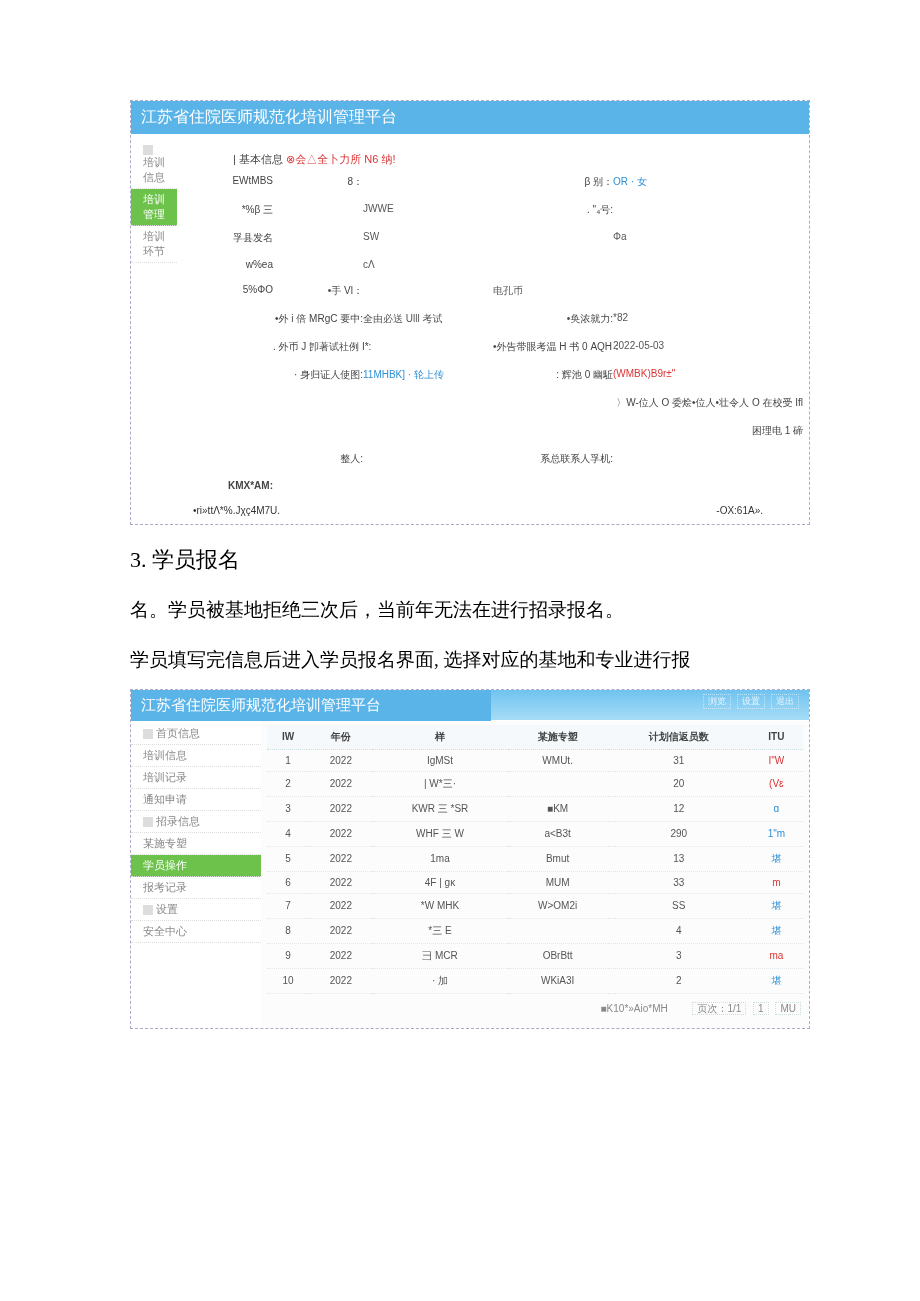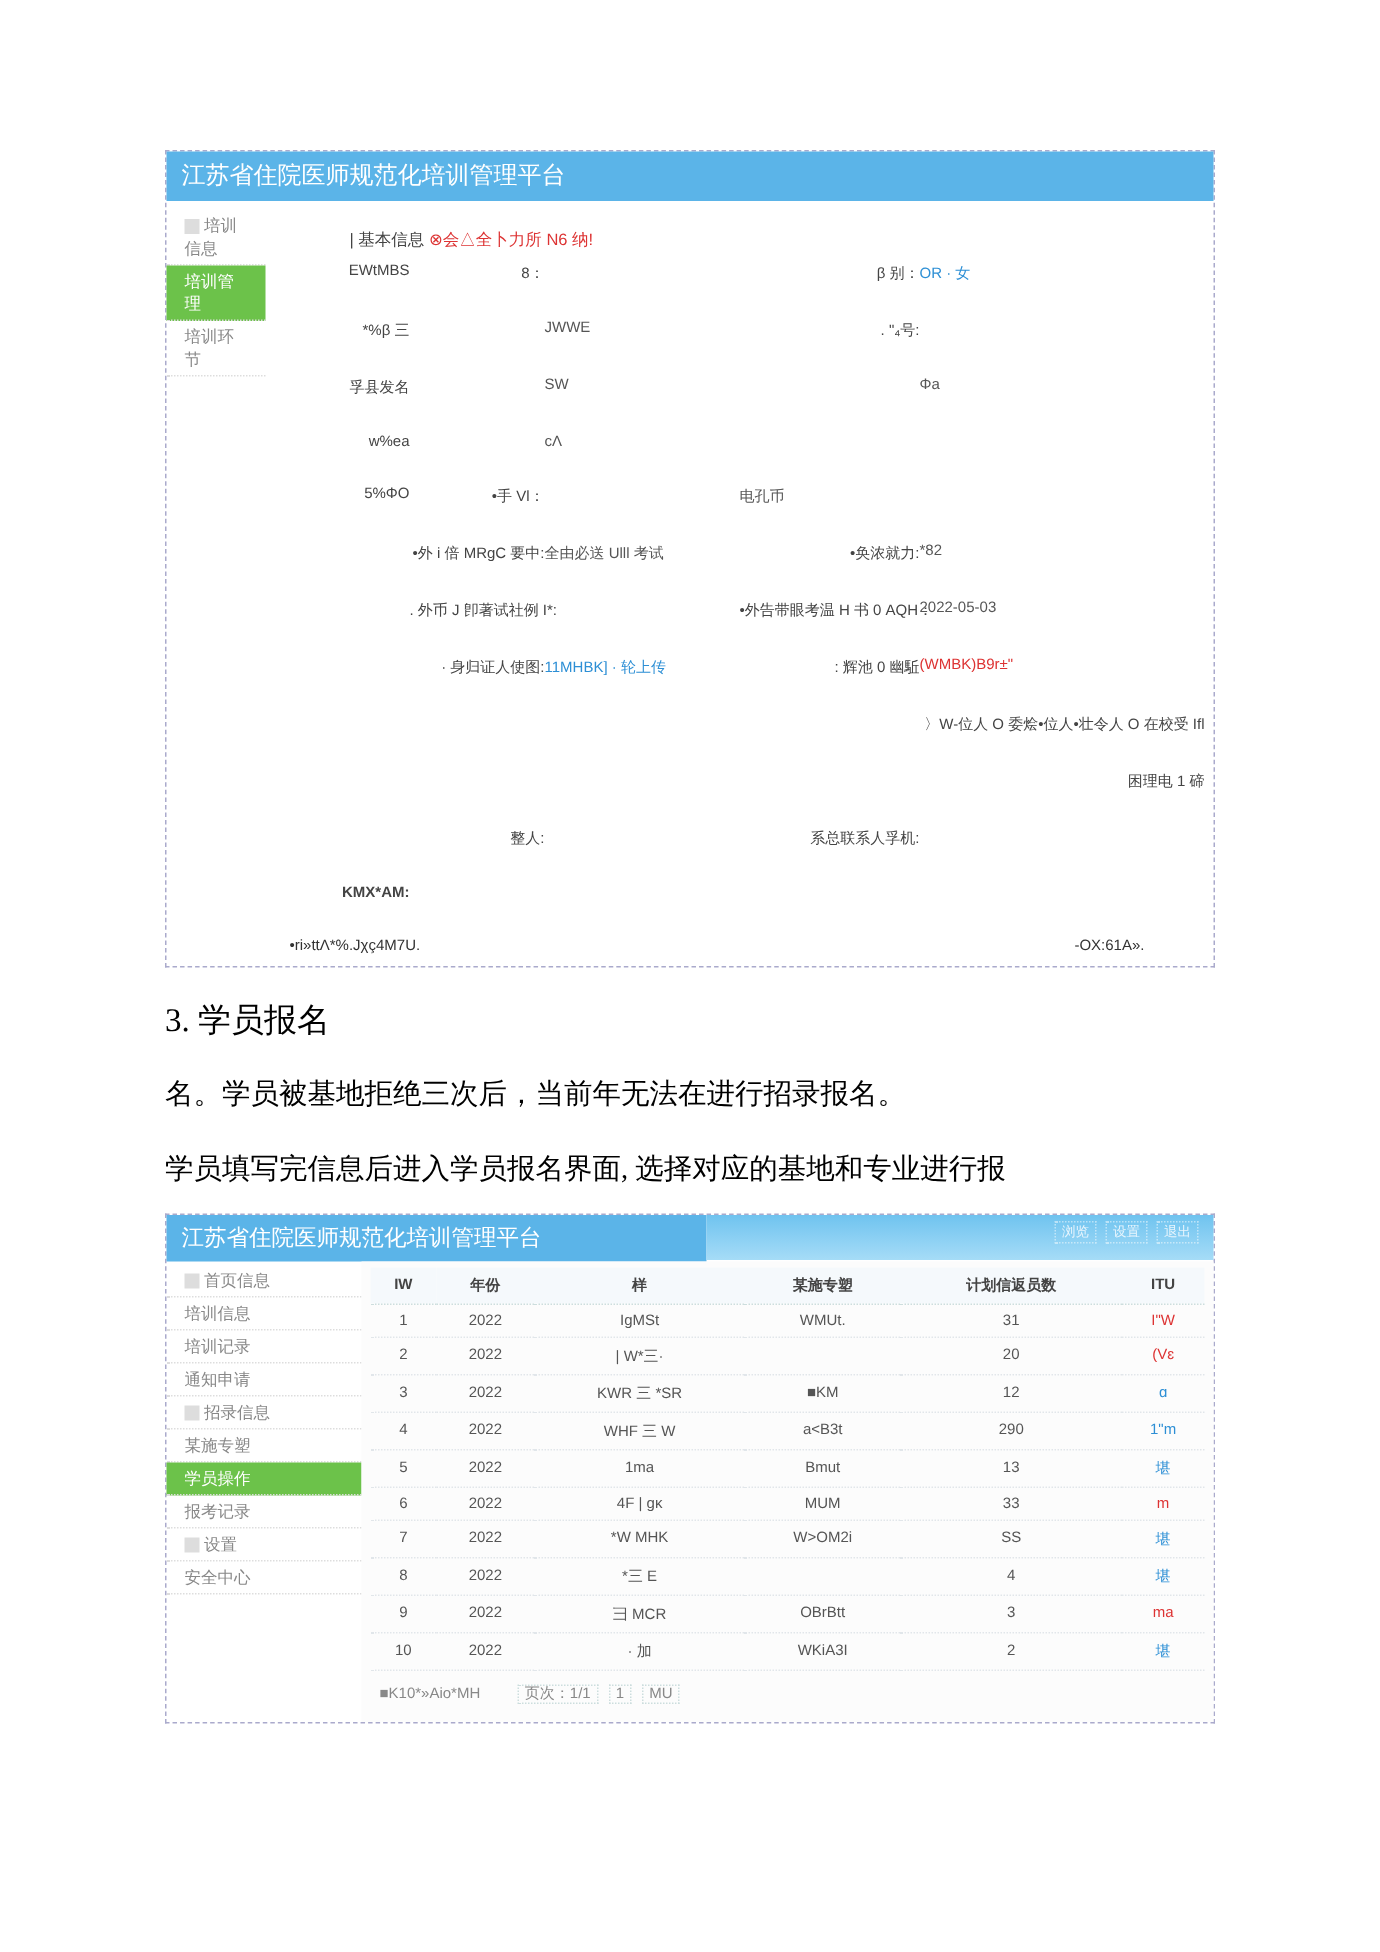--- a/index.html
+++ b/index.html
@@ -1,30 +1,30 @@
 <!DOCTYPE html>
 <html><head>
 <meta charset="utf-8">
 <style>
   * { box-sizing: border-box; margin: 0; padding: 0; }
   body { font-family: "Microsoft YaHei", sans-serif; background: #fff; width: 920px; font-size: 12px; }
-  .page { padding: 100px 110px 60px 110px; }
+  .page { padding: 100px 110px 60px 110px; margin-left: 20px; }
 
   
   .shot { border: 1px dashed #aac; margin-bottom: 20px; font-size: 11px; color: #333; }
   .banner1 { background: #5bb4e8; color: #fff; font-size: 16px; padding: 6px 10px; font-weight: 500; }
   .shot1-body { display: flex; }
   .s1-sidebar { width: 130px; padding-top: 6px; }
   .side-item { padding: 3px 12px; color: #888; font-size: 11px; border-bottom: 1px dotted #ddd; }
   .side-item .ic { display:inline-block; width:10px; height:10px; background:#ddd; margin-right:3px; vertical-align:middle; }
   .side-item.active { background:#6cc24a; color:#fff; }
   .s1-main { flex: 1; padding: 8px 6px; }
   .form-title { text-align: left; margin: 10px 0 8px 50px; color:#444; }
   .form-title .red { color:#d33; }
-  .form-grid { display: grid; grid-template-columns: 90px 90px 130px 120px 100px 90px; row-gap: 24px; font-size: 10px; }
+  .form-grid { display: grid; grid-template-columns: 90px 90px 130px 120px 100px 90px; row-gap: 14px; font-size: 10px; }
   .lbl { text-align: right; color:#444; white-space: nowrap; }
   .val { text-align: left; color:#555; white-space: nowrap; }
   .link { color:#2d8fd5; }
   .red2 { color:#d33; }
   .center-row { grid-column: 1 / -1; text-align: right; color:#444; }
   .bottom-row { grid-column: 1 / -1; display:flex; justify-content:space-between; padding: 0 40px 0 10px; }
 
   
   .h2 { font-size: 22px; font-family: SimSun, serif; margin: 18px 0 14px 0; }
   .para { font-size: 19px; font-family: SimSun, serif; line-height: 2.2; margin-bottom: 8px; }
@@ -45,21 +45,21 @@
   .s2-sidebar { width: 130px; padding-top: 2px; }
   .s2-main { flex:1; padding: 4px 6px 12px 6px; background:#fcfcfc; }
   .sec-title { color:#54aadb; font-size:12px; padding:3px 1px; border-bottom:1px dotted #bcd; }
   .sec-sub { color:#8a8a8a; font-size:11px; padding:8px 10px 6px 16px; }
 
   table.t2 { width:100%; border-collapse: collapse; font-size:10px; color:#555; }
   table.t2 th { color:#444; font-weight:600; text-align:center; padding:5px 4px; border-bottom:1px dotted #cdd; background:#f5f9fc; }
   table.t2 td { text-align:center; padding:5px 4px; border-bottom:1px dotted #e1e6ea; }
   table.t2 td.op { color:#2d8fd5; }
   table.t2 td.op.red { color:#d33; }
-  .pager { text-align:left; color:#888; font-size:10px; padding-top:8px; }
+  .pager { text-align:right; color:#888; font-size:10px; padding-top:8px; }
   .pager span { border:1px dotted #cdd; padding:0 4px; margin:0 2px; }
 </style>
 </head>
 <body>
 
 <div class="page">
 
   <div class="shot">
     <div class="banner1">江苏省住院医师规范化培训管理平台</div>
     <div class="shot1-body">

